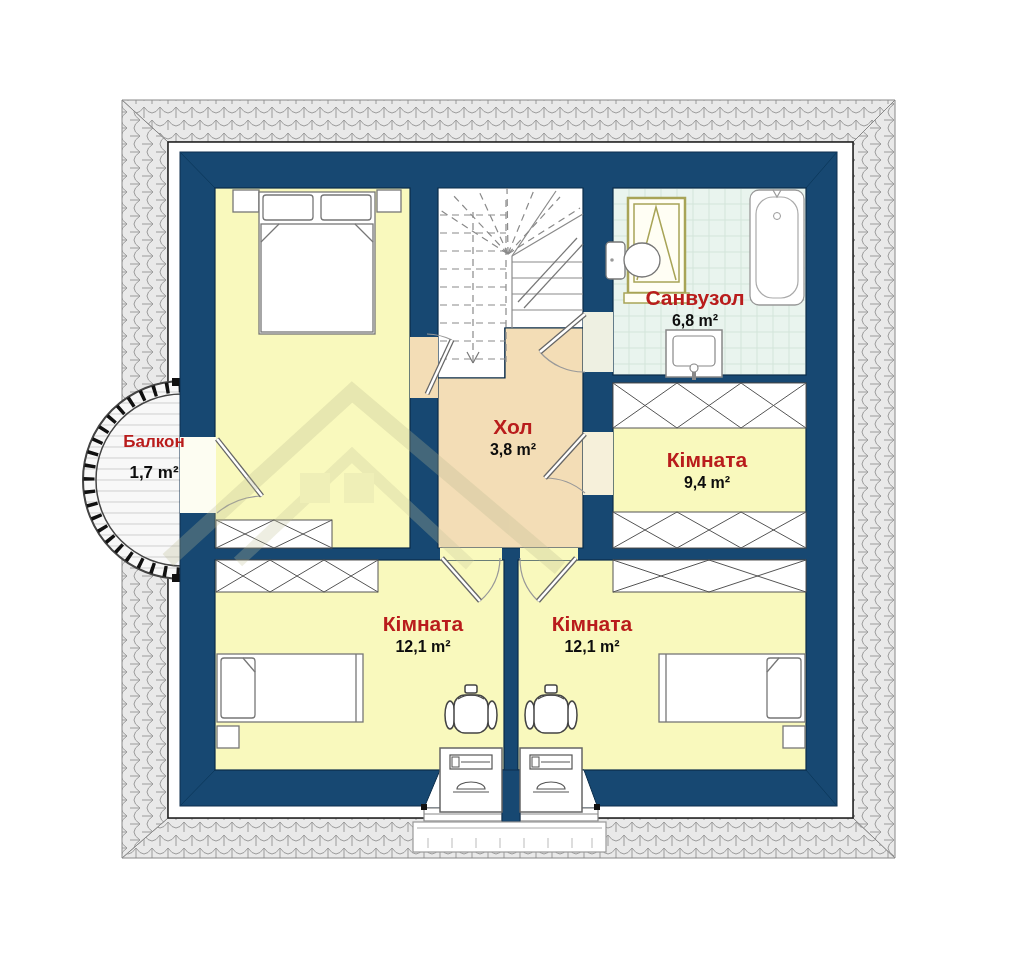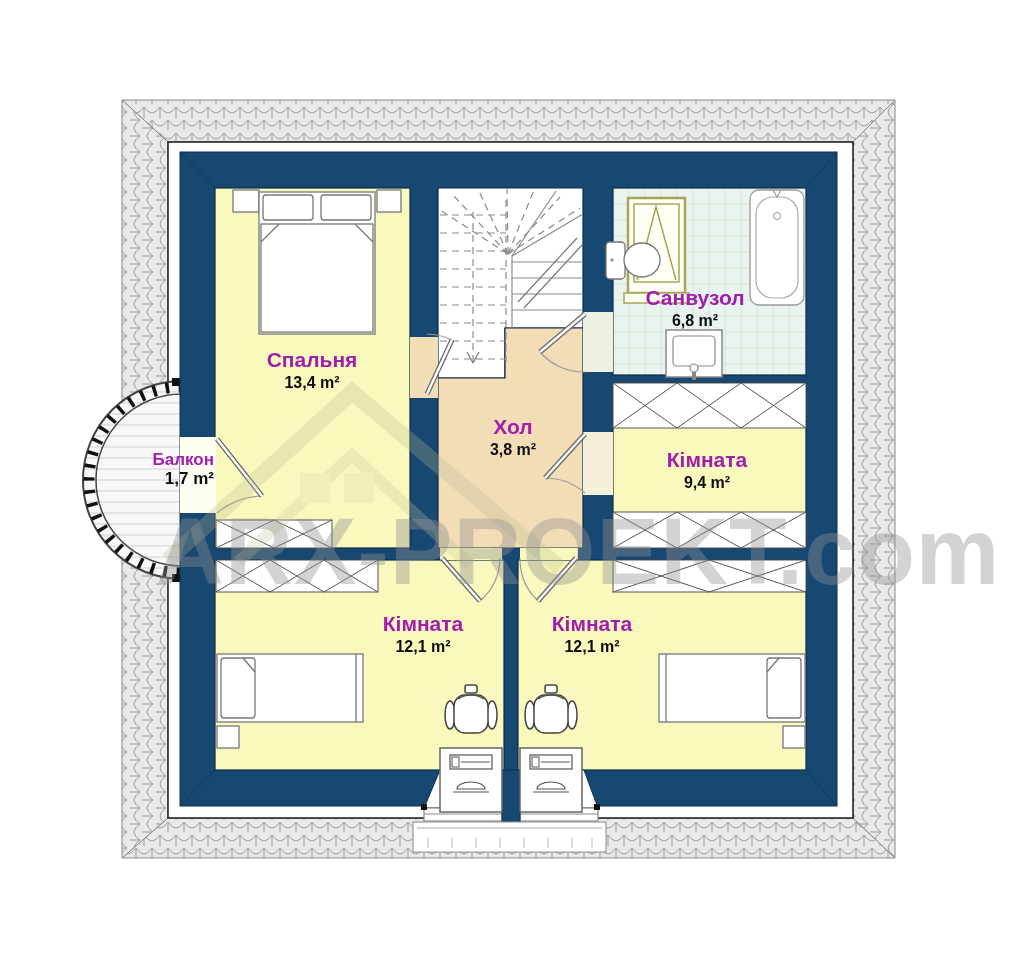--- a/index.html
+++ b/index.html
@@ -1,24 +1,24 @@
 <!DOCTYPE html>
 <html><head>
 <meta charset="utf-8">
 <style>
   html,body{margin:0;padding:0;background:#fff;}
   .plan{position:relative;width:1024px;height:963px;background:#fff;overflow:hidden;
         font-family:"Liberation Sans", sans-serif;}
   .plan svg{position:absolute;left:0;top:0;}
   .room-label{position:absolute;width:160px;text-align:center;line-height:23px;pointer-events:none;}
-  .room-label .rname{color:#a21caf;font-weight:bold;font-size:21px;}
+  .room-label .rname{color:#b91c1c;font-weight:bold;font-size:21px;}
   .room-label .rarea{color:#0d0d0d;font-weight:bold;font-size:16px;}
   .room-label.small{width:120px;line-height:19px;}
   .room-label.small .rname{font-size:17px;}
-  .room-label.small .rarea{font-size:17px;}
+  .room-label.small .rarea{font-size:17px;margin-top:12px;}
   .watermark{position:absolute;left:156px;top:498px;font-size:94px;font-weight:bold;
              letter-spacing:1px;white-space:nowrap;color:rgba(145,145,145,0.40);}
 </style>
 </head>
 <body>
 
 <div class="plan">
 
 <svg width="1024" height="963" viewBox="0 0 1024 963">
   <defs>
@@ -295,39 +295,34 @@
   <use href="#deskset" x="551" y="713"></use>
 
   <g opacity="0.28">
     <path d="M168,560 L352,392 L560,568" fill="none" stroke="#b9b98f" stroke-width="16"></path>
     <path d="M238,562 L352,455 L470,565" fill="none" stroke="#c4c49a" stroke-width="12"></path>
     <rect x="300" y="473" width="30" height="30" fill="#d8d8a8"></rect>
     <rect x="344" y="473" width="30" height="30" fill="#d8d8a8"></rect>
   </g>
 </svg>
 
-<div class="watermark">ARX-PROEKT.com</div>
-
-<div class="room-label" style="left:232px;top:348px;">
-  <div class="rname">Спальня</div>
-  <div class="rarea">13,4 m²</div>
-</div>
+
 <div class="room-label" style="left:615px;top:286px;">
   <div class="rname">Санвузол</div>
   <div class="rarea">6,8 m²</div>
 </div>
 <div class="room-label" style="left:433px;top:415px;">
   <div class="rname">Хол</div>
   <div class="rarea">3,8 m²</div>
 </div>
 <div class="room-label" style="left:627px;top:448px;">
   <div class="rname">Кімната</div>
   <div class="rarea">9,4 m²</div>
 </div>
-<div class="room-label small" style="left:94px;top:450px;text-align:right;">
+<div class="room-label small" style="left:94px;top:432px;">
   <div class="rname">Балкон</div>
   <div class="rarea">1,7 m²</div>
 </div>
 <div class="room-label" style="left:343px;top:612px;">
   <div class="rname">Кімната</div>
   <div class="rarea">12,1 m²</div>
 </div>
 <div class="room-label" style="left:512px;top:612px;">
   <div class="rname">Кімната</div>
   <div class="rarea">12,1 m²</div>

